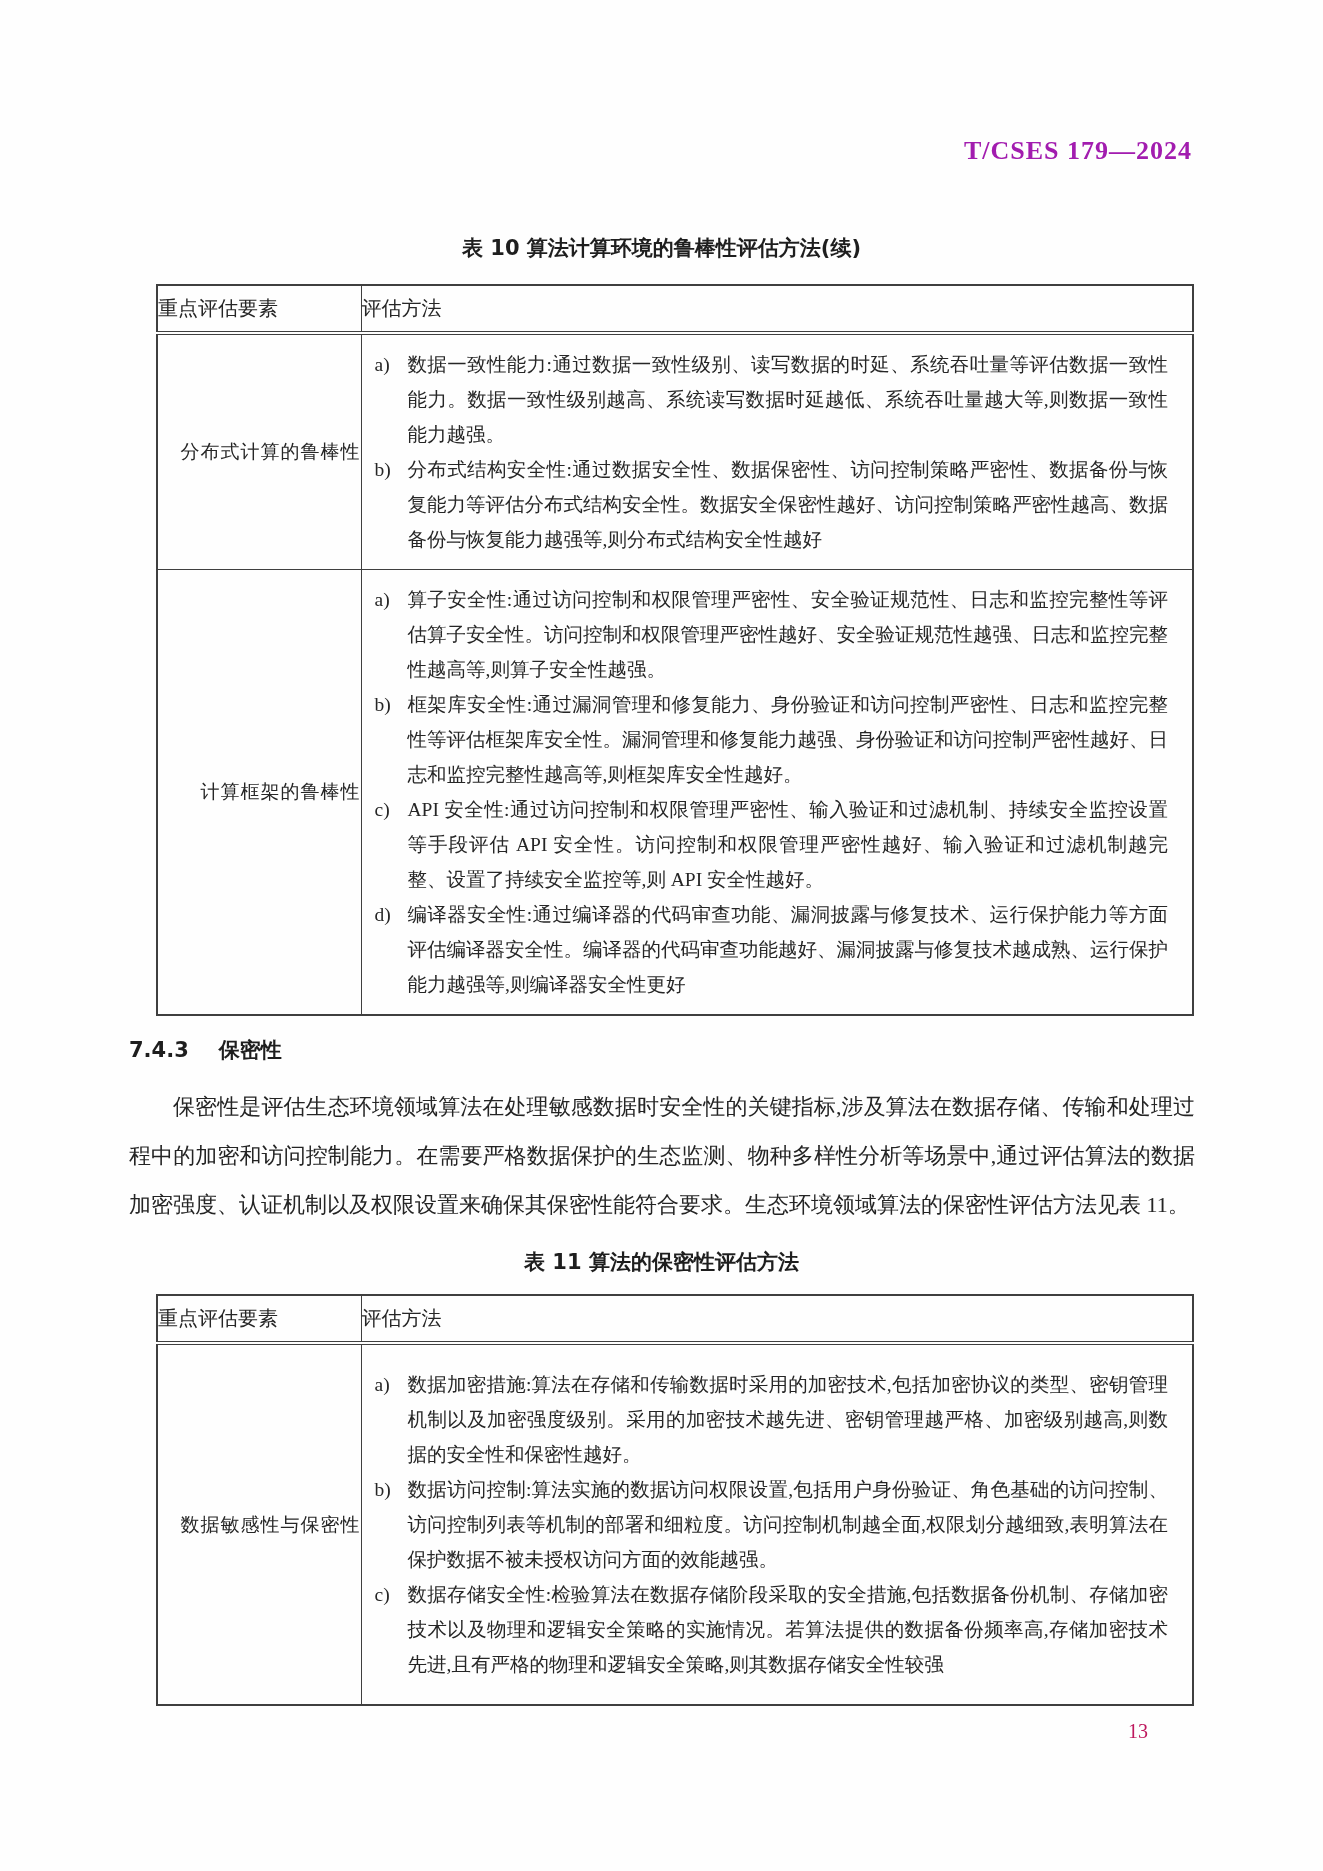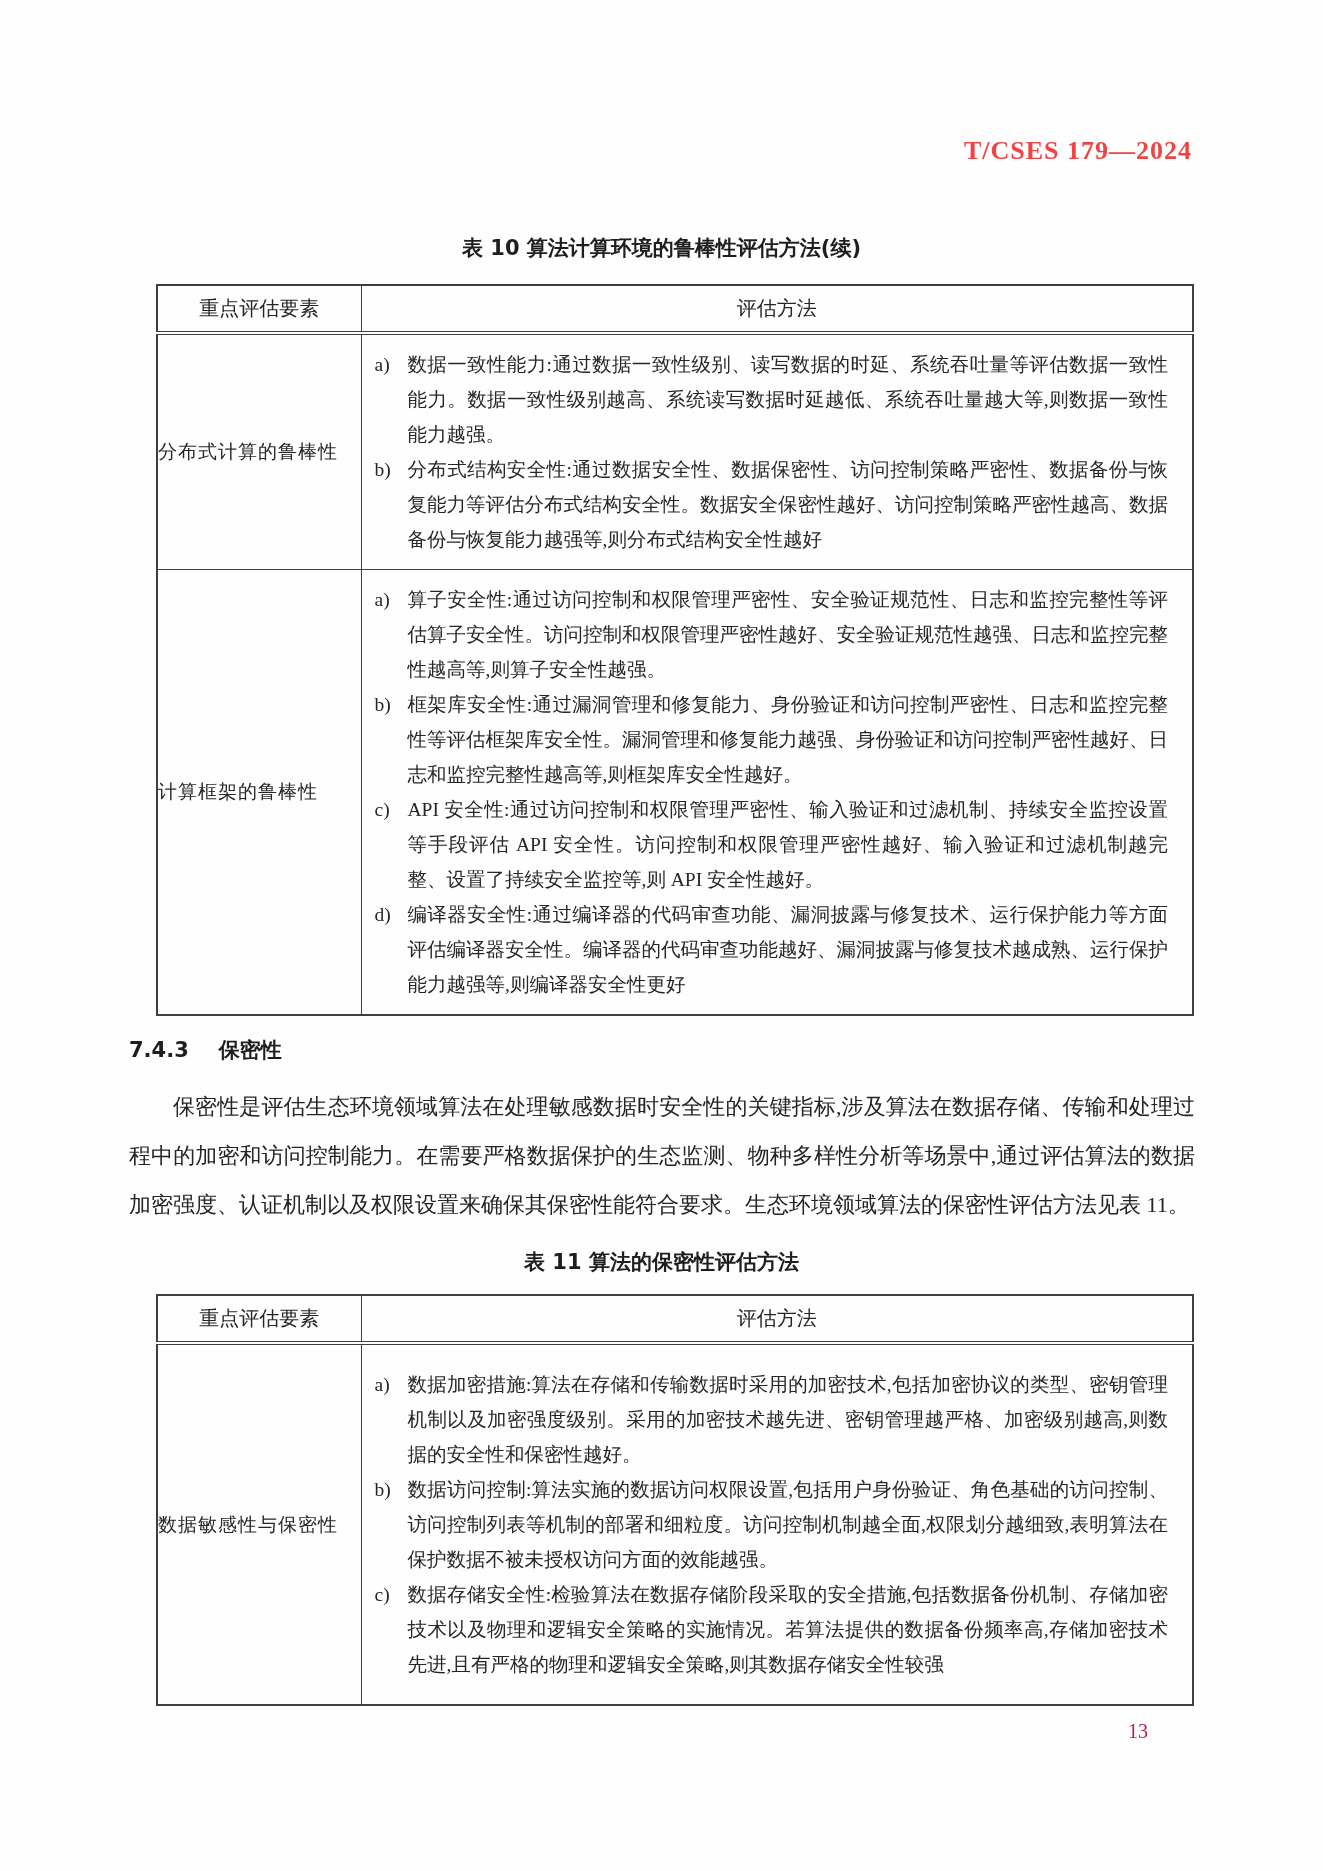--- a/index.html
+++ b/index.html
@@ -18,21 +18,21 @@
   .doc-number {
     position: absolute;
     top: 136px;
     left: 0;
     width: 1192px;
     text-align: right;
     font-family: "Liberation Serif", "DejaVu Serif", serif;
     font-weight: 700;
     font-size: 26px;
     letter-spacing: 1px;
-    color: #ef4444;
+    color: #a21caf;
   }
 
   .table-caption {
     position: absolute;
     left: 0;
     width: 100%;
     text-align: center;
     font-family: "DejaVu Sans", "Liberation Sans", sans-serif;
     font-weight: 700;
     font-size: 21px;
@@ -54,28 +54,28 @@
   table.std th, table.std td {
     border: 1px solid #3f3f3f;
     font-size: 19px;
     color: #262626;
     vertical-align: middle;
   }
   table.std { border: 2px solid #3f3f3f; }
   table.std thead th {
     height: 48px;
     font-weight: 400;
-    text-align: center;
+    text-align: left;
     border-bottom: 4px double #3f3f3f;
     font-size: 20px;
   }
   .col-factor { width: 204px; }
 
   td.factor-cell {
-    text-align: left;
+    text-align: right;
     letter-spacing: 1px;
     font-size: 19.5px;
   }
 
   td.methods-cell {
     padding: 12px 24px 12px 0;
   }
 
   .item {
     position: relative;

